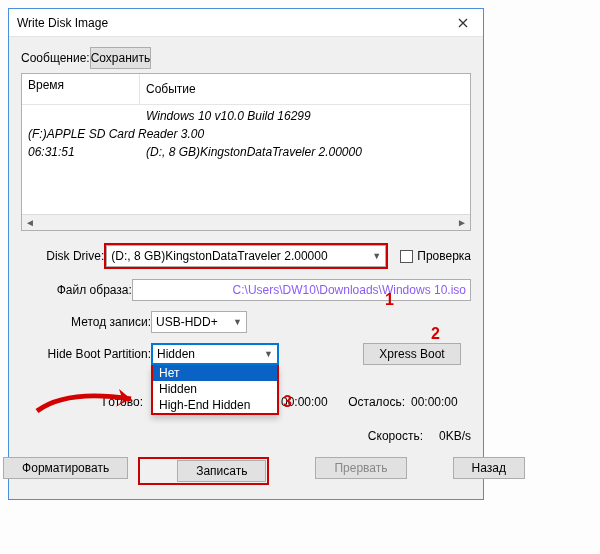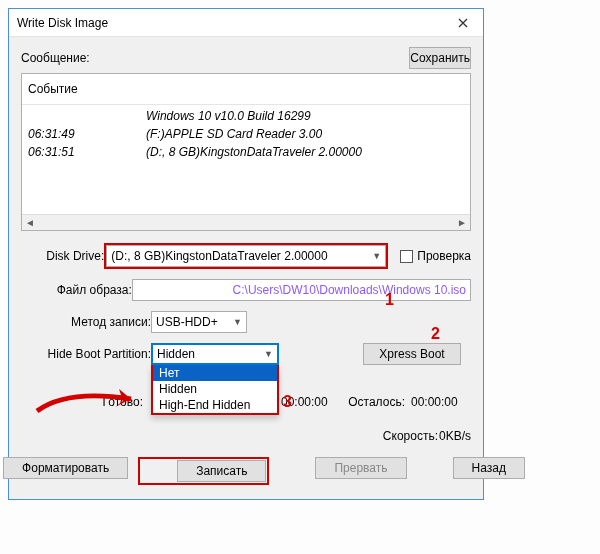--- a/index.html
+++ b/index.html
@@ -26,21 +26,21 @@
     height: 28px;
     padding-left: 8px;
   }
   .titlebar-title { font-size: 12px; }
   .titlebar-close {
     width: 40px; height: 26px;
     display: flex; align-items: center; justify-content: center;
     font-size: 14px; color: #333;
   }
   .content { padding: 10px 12px 14px 12px; }
-  .msgrow { display:flex; justify-content:space-between; align-items:center; margin-bottom:4px;}
+  .msgrow { display:flex; justify-content:flex-start; align-items:center; margin-bottom:4px;}
   .btn {
     background: #e1e1e1;
     border: 1px solid #adadad;
     padding: 2px 0;
     font-size: 12px;
     font-family: inherit;
     height: 22px;
     cursor: pointer;
   }
   .btn-wide{ padding:2px 18px;margin-left:36px; }
@@ -91,21 +91,21 @@
   }
   .dropdown-outline{ border:2px solid #cc0000; border-top:none; padding-bottom:0;}
   .dd-item{ padding:1px 6px; }
   .dd-selected{ background:#0a63c4; color:#fff;}
   .checkbox{ display:flex; align-items:center; margin-left:12px; gap:4px;}
   .checkbox-box{ width:13px;height:13px;border:1px solid #555;background:#fff;}
   .status-row{ display:flex; align-items:center; gap:0; margin-top:30px;}
   .status-lbl{ width:130px; text-align:right; padding-right:8px;}
   .time-lbl{ width:70px; text-align:right; padding-right:6px;}
   .time-val{ width:60px;}
-  .speed-row{ display:flex; justify-content:flex-end; margin-top:20px; gap:1px;}
+  .speed-row{ display:flex; justify-content:flex-end; margin-top:20px; gap:16px;}
   .buttons-row{ display:flex; justify-content:center; gap:10px; margin-top:14px;}
   .btn-disabled{ color:#888; }
   .callout{ position:absolute; font-weight:bold; color:#d40000; font-size:16px;}
   .callout-1{ left:376px; top:254px;}
   .callout-2{ left:422px; top:288px;}
   .callout-3{ left:274px; top:356px;}
   .red-outline-drive{ border:2px solid #cc0000; padding:0;}
   .red-outline-drive .select{ border:1px solid #adadad;}
   .red-outline-btn{ border:2.5px solid #cc0000; padding:1px;}
   .arrow-annot{
@@ -128,29 +128,29 @@
   </div>
 
   <div class="content rel">
     <div class="msgrow">
       <span>Сообщение:</span>
       <button class="btn">Сохранить</button>
     </div>
 
     <div class="logbox">
       <div class="log-head">
+        <div class="log-col-time">Время</div>
         <div class="log-col-evt">Событие</div>
       </div>
       <div class="log-body">
         <div class="log-row">
           <div class="log-cell-time"></div>
           <div class="log-cell-evt">Windows 10 v10.0 Build 16299</div>
         </div>
         <div class="log-row">
-          <div class="log-cell-time">06:31:49</div>
           <div class="log-cell-evt">(F:)APPLE   SD Card Reader  3.00</div>
         </div>
         <div class="log-row">
           <div class="log-cell-time">06:31:51</div>
           <div class="log-cell-evt">(D:, 8 GB)KingstonDataTraveler 2.00000</div>
         </div>
       </div>
       <div class="hscroll">
         <span class="arrow">◄</span>
         <span class="arrow">►</span>

